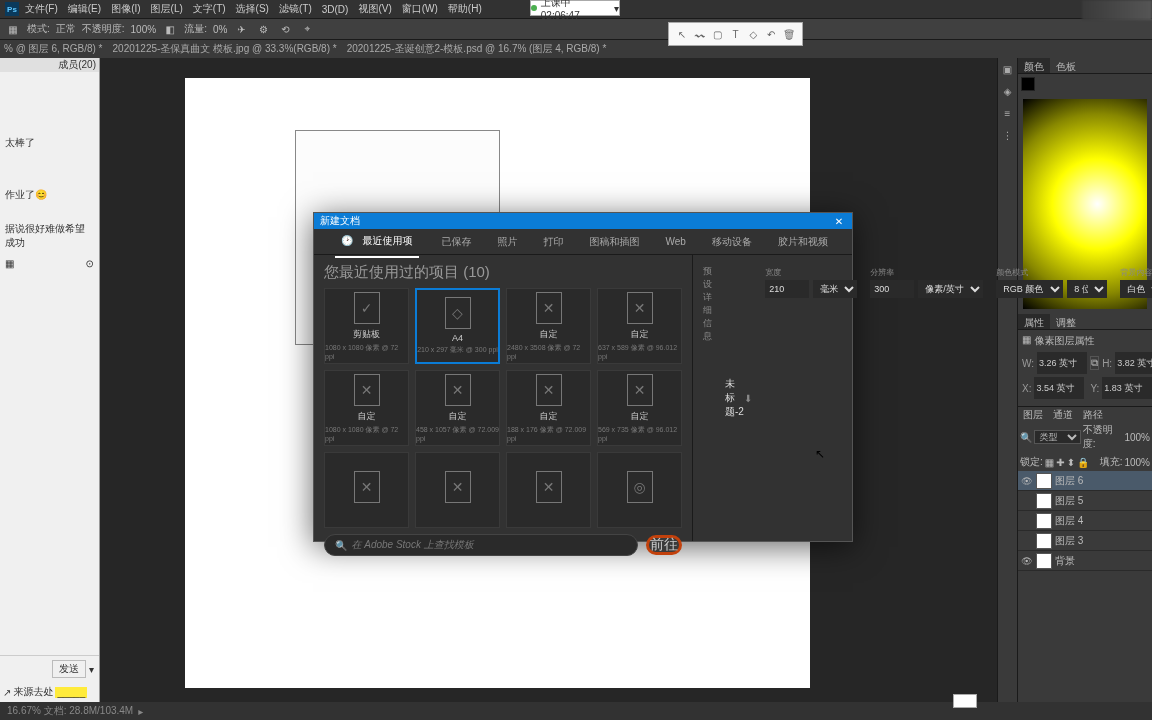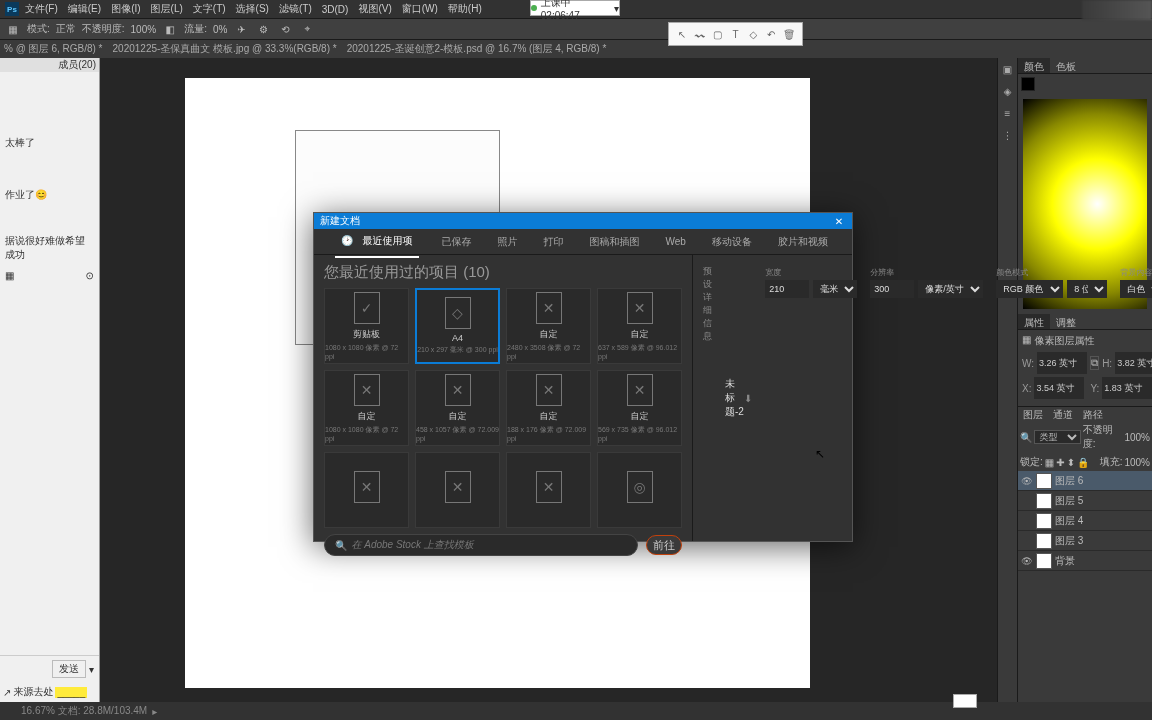--- a/index.html
+++ b/index.html
@@ -53,21 +53,21 @@
 .layers .tbs{display:flex;font-size:9px;height:14px}
 .layers .tbs span{padding:1px 5px}
 .layers .ctrl{display:flex;padding:2px;gap:2px;align-items:center;font-size:9px}
 .layers .ctrl select{background:#2a2a2a;border:1px solid #555;color:#bbb;font-size:9px;height:14px;width:50px}
 .layer-row{display:flex;align-items:center;height:20px;padding:0 3px;gap:3px;border-bottom:1px solid #2a2a2a}
 .layer-row .eye{width:12px;font-size:9px}
 .layer-row .thmb{width:16px;height:16px;background:#fff;border:1px solid #555}
 .layer-row.sel{background:#4a5a6a}
 
 
-.status{position:absolute;bottom:0;left:0;right:0;height:18px;background:#323232;color:#888;font-size:9px;display:flex;align-items:center;padding:0 21px}
+.status{position:absolute;bottom:0;left:0;right:0;height:18px;background:#323232;color:#888;font-size:9px;display:flex;align-items:center;padding:0 7px}
 
 
 .float-ind{position:absolute;top:0;left:530px;width:90px;height:16px;background:#fff;border:1px solid #aaa;display:flex;align-items:center;justify-content:center;font-size:9px;color:#333;gap:4px}
 .float-ind .dot{width:6px;height:6px;background:#4caf50;border-radius:50%}
 
 .float-tools{position:absolute;top:22px;left:668px;width:135px;height:24px;background:#f8f8f8;border:1px solid #aaa;display:flex;align-items:center;justify-content:space-around;padding:0 4px}
 .float-tools .ic{width:14px;height:14px;color:#666;display:flex;align-items:center;justify-content:center}
 
 
 .dialog{position:absolute;top:212px;left:313px;width:540px;height:330px;background:#323232;border:1px solid #555;box-shadow:0 5px 30px rgba(0,0,0,.6);z-index:100}
@@ -80,21 +80,21 @@
 .presets{flex:1;padding:8px 10px;display:flex;flex-direction:column}
 .presets .lbl{color:#999;font-size:15px;margin-bottom:6px}
 .preset-grid{display:grid;grid-template-columns:repeat(4,1fr);gap:6px}
 .preset{height:76px;background:#2a2a2a;border:1px solid #3a3a3a;display:flex;flex-direction:column;align-items:center;justify-content:center;color:#aaa;font-size:8px;cursor:pointer;gap:2px}
 .preset.sel{border:2px solid #0b7cd6}
 .preset .pic{width:26px;height:32px;border:1px solid #777;display:flex;align-items:center;justify-content:center;color:#777;font-size:14px;margin-bottom:2px}
 .preset .nm{font-size:9px;color:#ccc}
 .preset .sz{font-size:7px;color:#777}
 .search-row{margin-top:6px;display:flex;gap:8px;align-items:center}
 .search-row .sbox{flex:1;height:22px;background:#2a2a2a;border:1px solid #444;border-radius:11px;display:flex;align-items:center;padding:0 10px;color:#777;font-size:9px;gap:4px}
-.search-row .go{width:36px;height:20px;background:#3a3a3a;border:1px solid #c2410c;border-radius:10px;color:#ccc;font-size:11px;display:flex;align-items:center;justify-content:center;cursor:pointer}
+.search-row .go{width:36px;height:20px;background:#3a3a3a;border:3px solid #c2410c;border-radius:10px;color:#ccc;font-size:14px;display:flex;align-items:center;justify-content:center;cursor:pointer}
 
 .dlg-right{width:160px;border-left:1px solid #1a1a1a;padding:10px;color:#bbb;display:flex;flex-direction:row;gap:13px}
 .dlg-right .hdr{font-size:9px;color:#888}
 .dlg-right .ttl{font-size:13px;color:#ddd;display:flex;justify-content:space-between;align-items:center}
 .dlg-right .fld{display:flex;flex-direction:column;gap:2px;margin-top:2px}
 .dlg-right .fld .lb{font-size:8px;color:#888}
 .dlg-right .fld .rw{display:flex;gap:4px}
 .dlg-right input[type=text]{background:#2a2a2a;border:none;color:#ddd;height:18px;padding:0 4px;font-size:9px;width:44px}
 .dlg-right select{background:#2a2a2a;border:none;color:#ddd;height:18px;font-size:9px;flex:1;padding:0 3px}
 .dlg-right .orient{display:flex;gap:2px}
@@ -173,21 +173,21 @@
       <span></span>
       <span>成员(20)</span>
     </div>
     <div style="flex:1;overflow:hidden">
       <div class="item" style="margin-top:60px">
           <span>太棒了</span>
         </div>
       <div class="item" style="margin-top:30px">
           <span>作业了😊</span>
         </div>
-      <div class="item" style="margin-top:24px">
+      <div class="item" style="margin-top:12px">
           <span>据说很好难做希望成功</span>
         </div>
       <div class="item">
           <span>▦</span>
           <span style="margin-left:auto">⊙</span>
         </div>
     </div>
     <div class="item" style="justify-content:flex-end;border-top:1px solid #ccc">
       <span style="border:1px solid #bbb;padding:1px 6px">发送</span>
       <span>▾</span>

